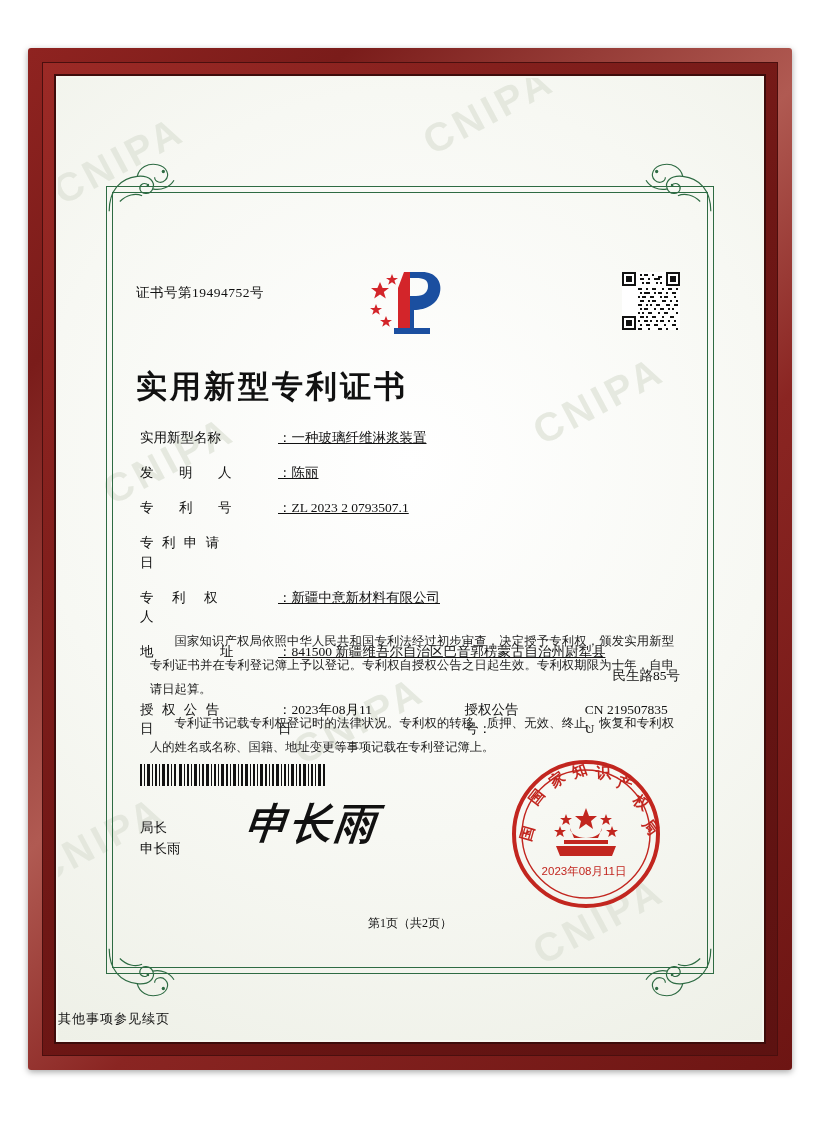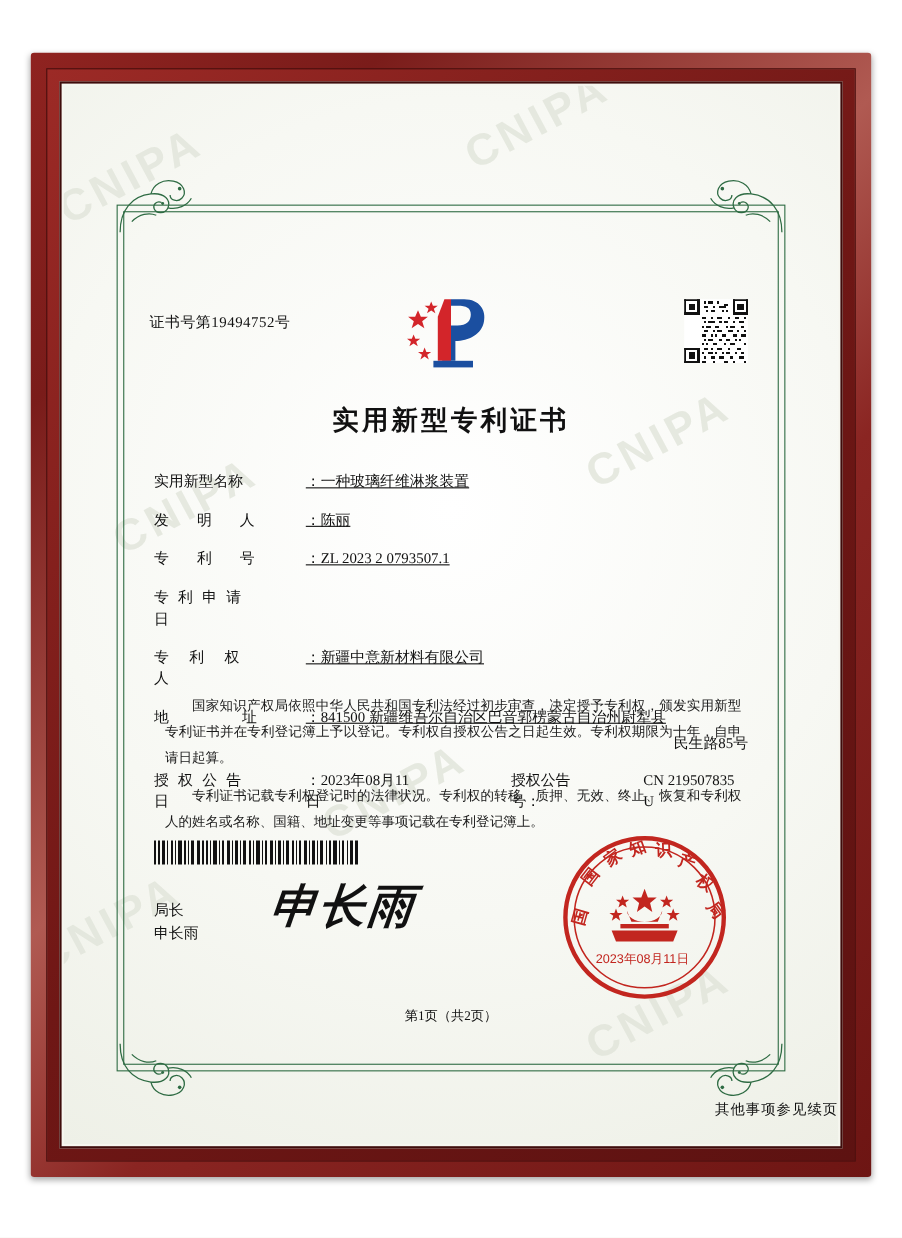--- a/index.html
+++ b/index.html
@@ -66,22 +66,22 @@
     position:absolute;left:0;top:66px;text-align:center;
   }
   .qr{
     position:absolute;right:4px;top:54px;width:58px;height:58px;
   }
   .logo{
     position:absolute;left:50%;top:48px;transform:translateX(-50%);
     width:92px;height:74px;
   }
   .title{
-    position:absolute;left:0;right:0;top:148px;text-align:center;
-    font-size:24px;font-weight:700;letter-spacing:3px;color:#111;
+    position:absolute;left:0;right:0;top:148px;text-align:left;
+    font-size:31px;font-weight:700;letter-spacing:3px;color:#111;
     font-family:"Liberation Serif", serif;
   }
 
   .fields{position:absolute;left:4px;right:4px;top:210px;font-size:13.5px;color:#111;}
   .row{display:flex;margin-bottom:15.5px;line-height:1.45;gap:40px;}
   .lbl{width:98px;flex:none;letter-spacing:0px;}
   .lbl.sp{letter-spacing:6px;}
   .lbl.sp2{letter-spacing:2.5px;}
   .val{flex:1;text-decoration:underline;}
   .val2{margin-left:40px;}
@@ -109,21 +109,21 @@
   .seal-date{
     position:absolute;right:40px;top:646px;width:120px;text-align:center;
     font-size:11.5px;color:#c2261f;font-family:"Liberation Sans", sans-serif;
   }
 
   .page-num{
     position:absolute;left:0;right:0;bottom:18px;text-align:center;
     font-size:12px;color:#111;
   }
   .footnote{
-    position:absolute;left:0;right:0;bottom:22px;text-align:right;
+    position:absolute;left:0;right:0;bottom:12px;text-align:left;
     font-size:13px;color:#111;letter-spacing:1px;
   }
 </style>
 </head>
 <body>
 
 <div class="page">
 
   <div class="frame-outer">
     <div class="frame-bevel"></div>

